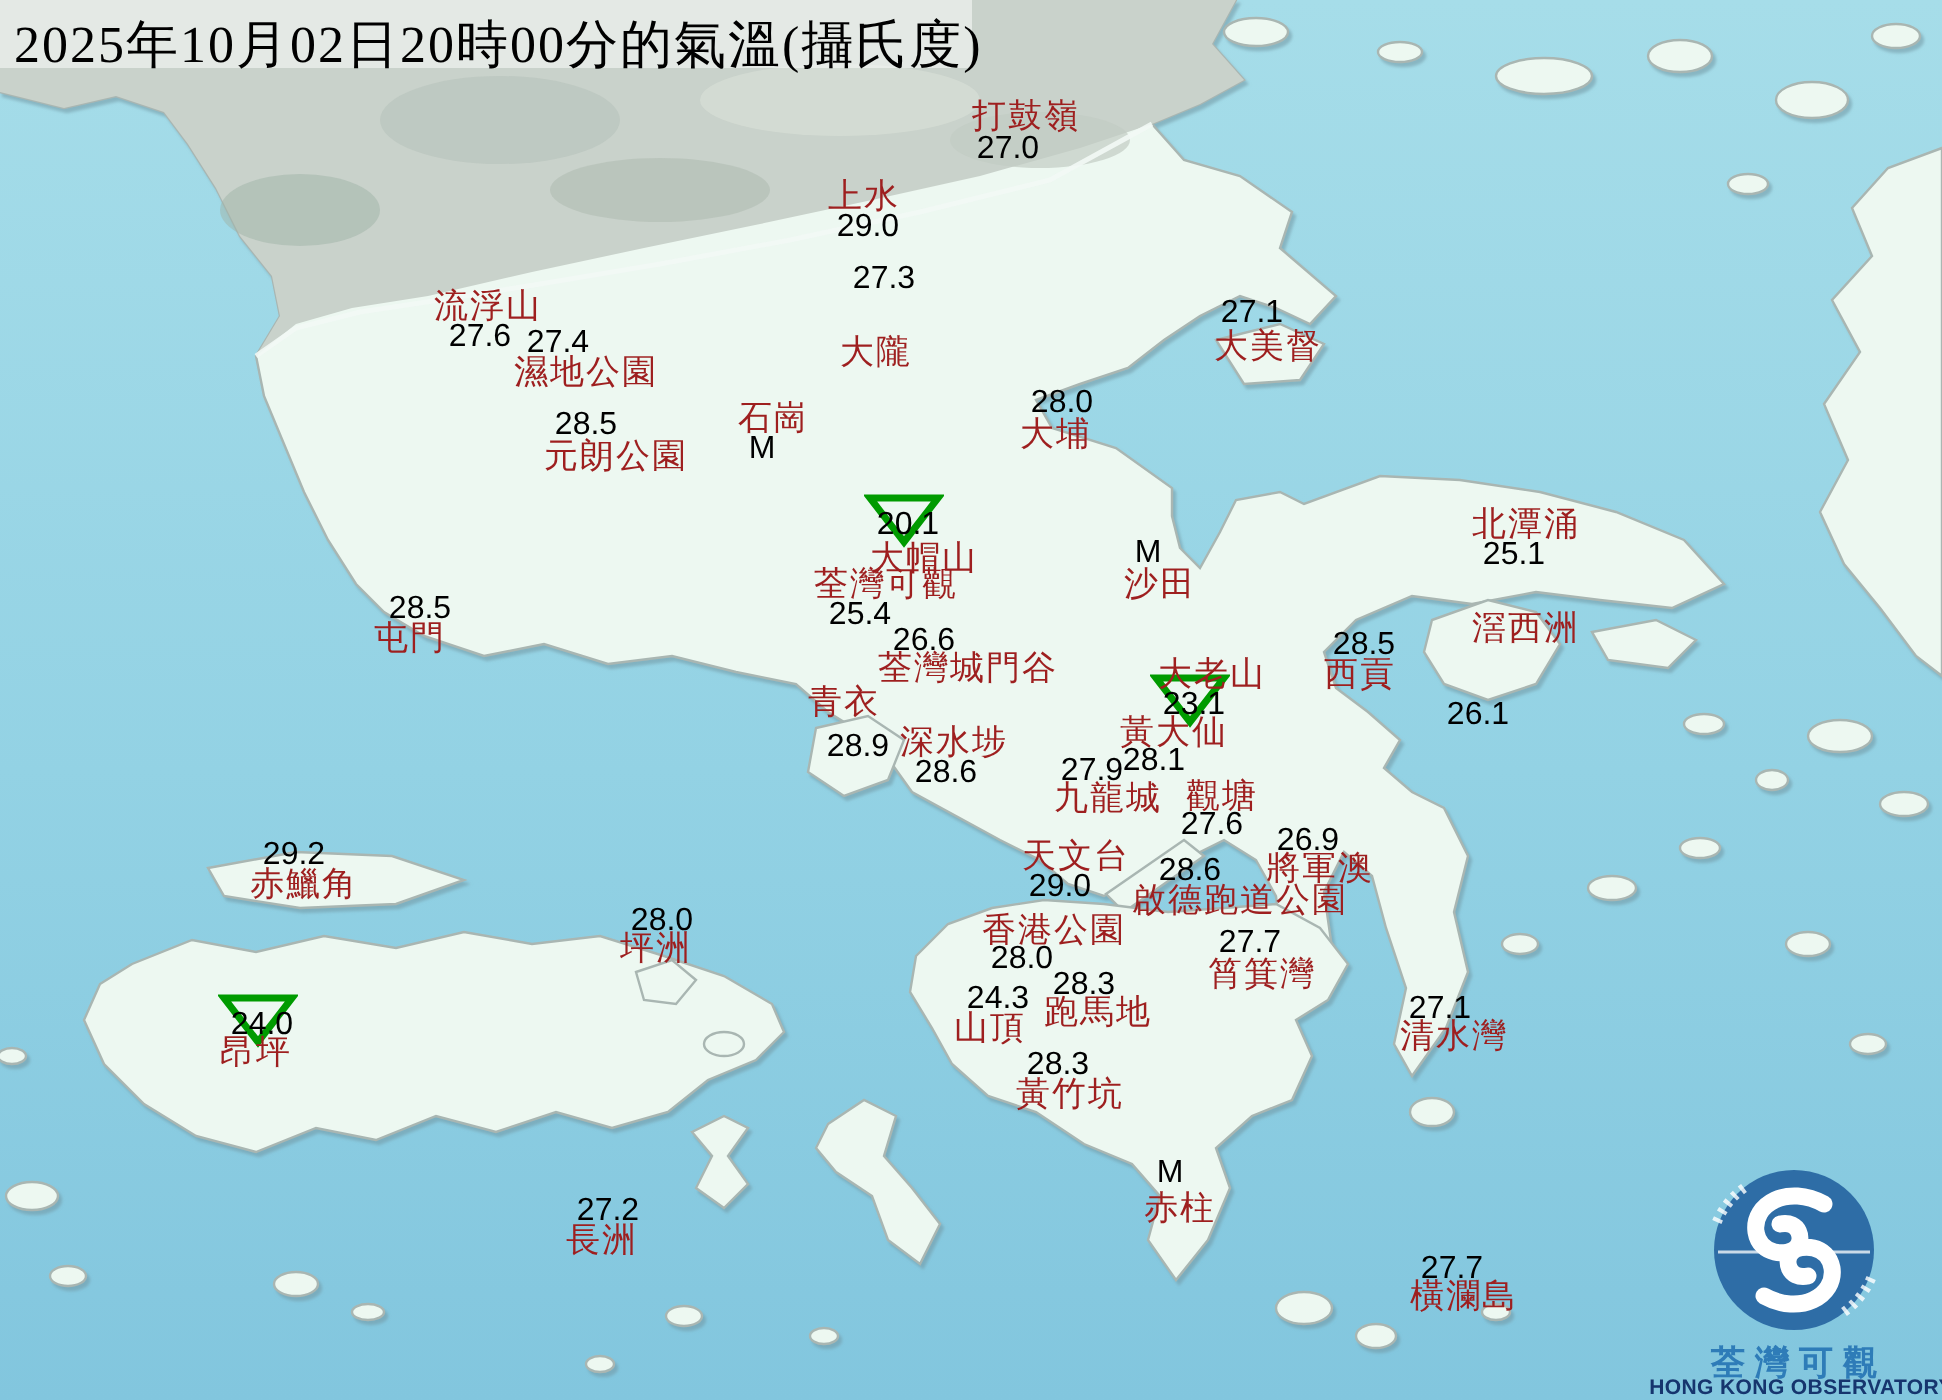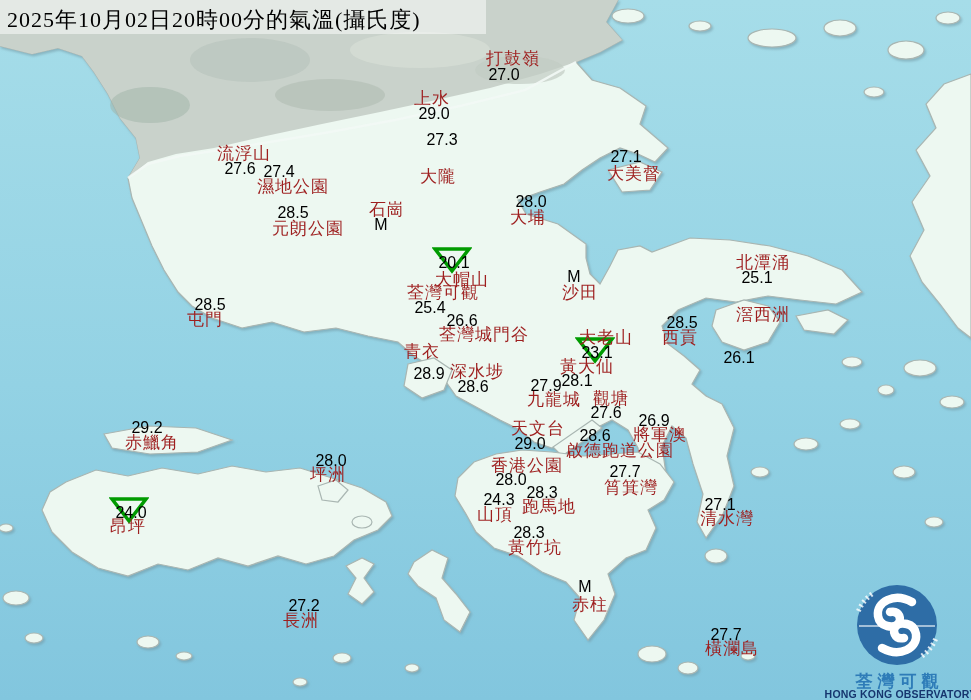--- a/index.html
+++ b/index.html
@@ -4,21 +4,21 @@
 <style>
   html,body{margin:0;padding:0;background:#666;}
   .screen{
     position:relative;width:971px;height:700px;overflow:hidden;
     font-family:"Liberation Sans",sans-serif;
   }
   .screen svg.map{position:absolute;left:0;top:0;}
   #title{
     position:absolute;left:7px;top:5px;
     font-family:"Liberation Serif","DejaVu Serif",serif;
-    font-size:22px;color:#000;letter-spacing:1px;white-space:nowrap;
+    font-size:26px;color:#000;letter-spacing:1px;white-space:nowrap;
   }
   #stations{position:absolute;left:0;top:0;width:100%;height:100%;}
   .station-name{
     position:absolute;transform:translate(-50%,-50%);
     color:var(--station_name,#9e1f1f);
     font-family:"Liberation Serif","DejaVu Serif",serif;
     font-size:17px;letter-spacing:1px;white-space:nowrap;z-index:3;
   }
   .station-temp{
     position:absolute;transform:translate(-50%,-50%);

